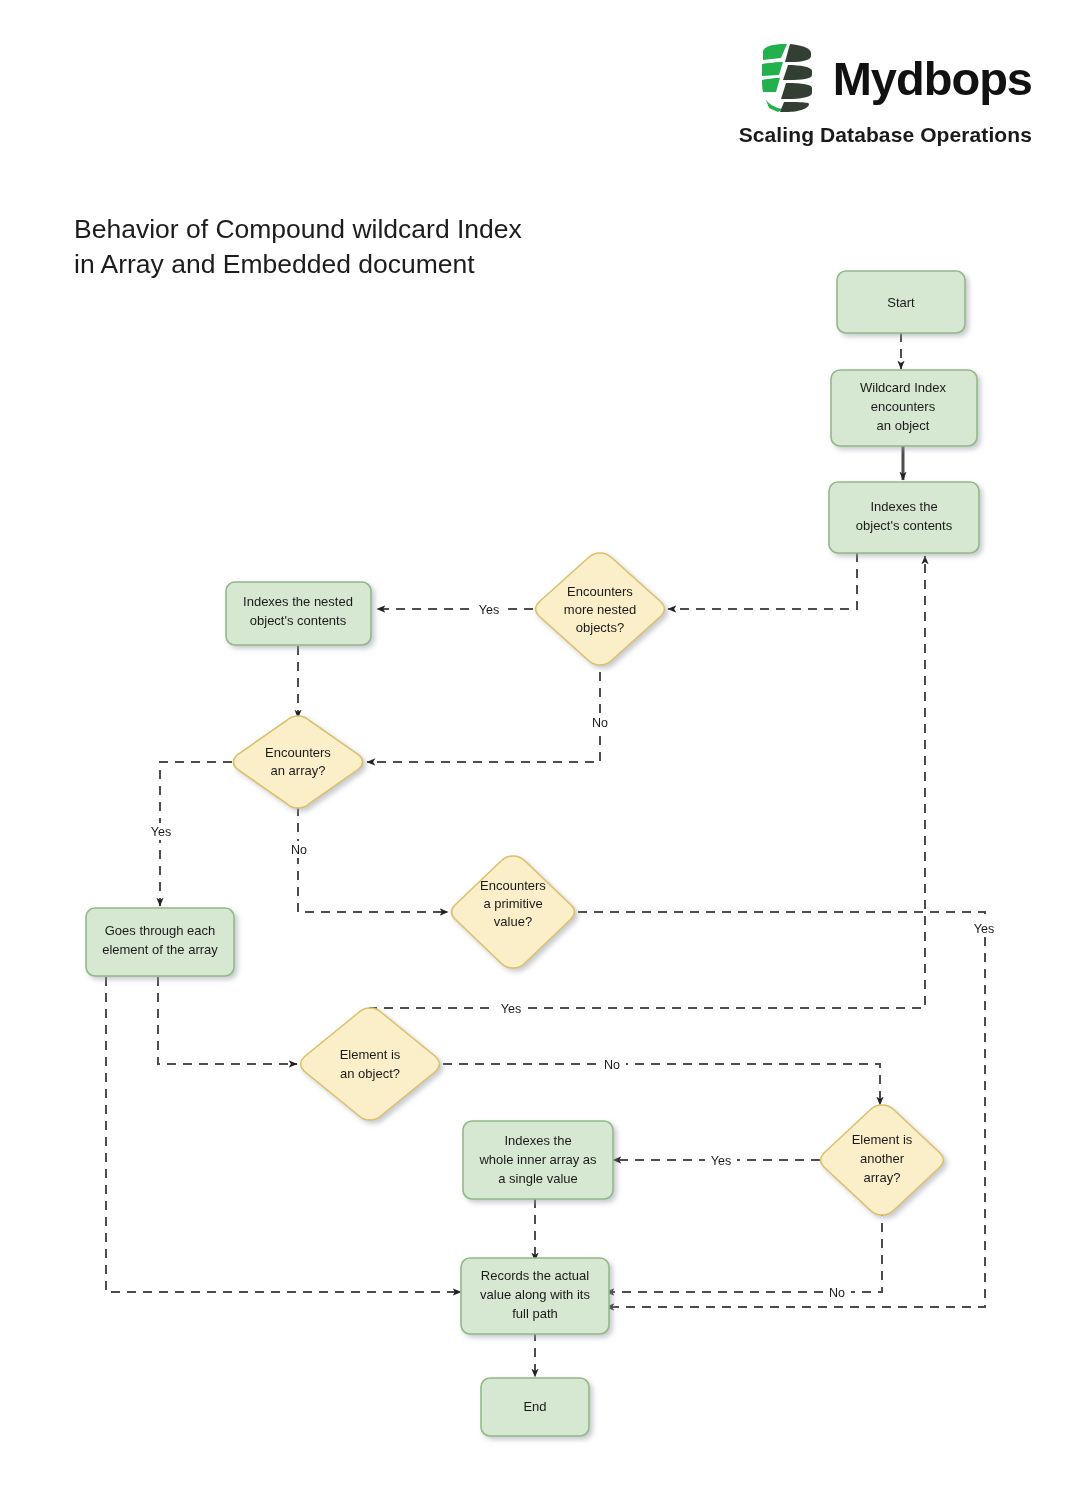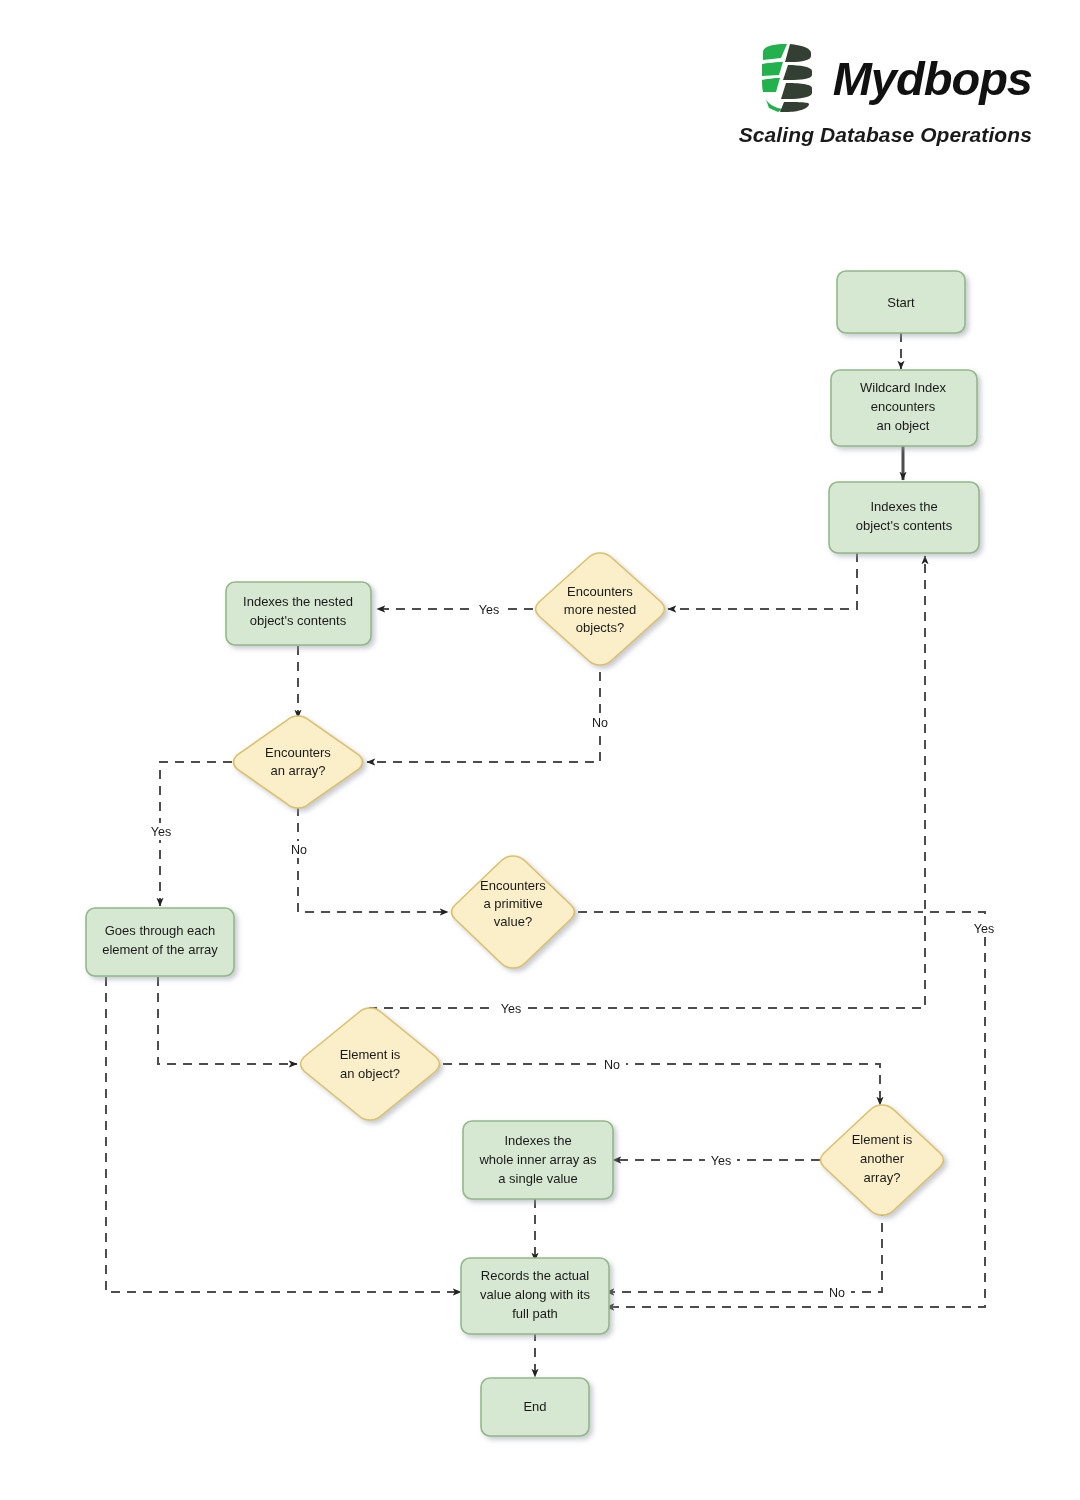--- a/index.html
+++ b/index.html
@@ -8,21 +8,21 @@
     background:#ffffff;
     font-family:"Liberation Sans","DejaVu Sans",sans-serif;
     overflow:hidden;
     position:relative;
   }
   #page{position:relative;width:1080px;height:1500px;}
 
   
   .logo-wrap{
     position:absolute;top:42px;right:48px;
-    display:flex;flex-direction:column;align-items:flex-end;font-style:italic;
+    display:flex;flex-direction:column;align-items:flex-end;
   }
   .logo-row{display:flex;align-items:center;gap:14px;}
   .logo-mark{width:62px;height:72px;display:block;}
   .logo-word{
     font-size:47px;font-weight:bold;letter-spacing:-1px;
     color:#111111;line-height:1;
     font-family:"Liberation Sans","DejaVu Sans",sans-serif;
   }
   .logo-tag{
     margin-top:9px;font-size:21px;font-weight:bold;color:#1a1a1a;
@@ -71,20 +71,22 @@
         <path d="M33,2 C44,3 54,6 54,11 L54,14 C54,18 45,20 34,20 L28,20 Z" fill="#343f34"></path>
         <path d="M31,23 C43,23 55,25 55,29 L55,33 C55,37 44,38 32,38 L26,38 Z" fill="#343f34"></path>
         <path d="M29,41 C41,41 55,42 55,46 L55,51 C55,55 43,57 31,57 L24,57 Z" fill="#343f34"></path>
         <path d="M27,60 C39,60 52,60 52,62 C52,67 40,70 30,70 L23,70 Z" fill="#343f34"></path>
       </svg>
       <div class="logo-word">Mydbops</div>
     </div>
     <div class="logo-tag">Scaling Database Operations</div>
   </div>
 
+  <div class="title">Behavior of Compound wildcard Index
+in Array and Embedded document</div>
 
   <svg id="flow" viewBox="0 0 1080 1500">
     <defs>
       <marker id="arw" markerWidth="10" markerHeight="10" refX="8.4" refY="4" orient="auto" markerUnits="userSpaceOnUse">
         <path d="M0,0.4 L9,4 L0,7.6 L2.3,4 Z" fill="#222"></path>
       </marker>
       <filter id="sh" x="-40%" y="-40%" width="200%" height="200%">
         <feDropShadow dx="3" dy="3" stdDeviation="2.4" flood-color="#9aa0aa" flood-opacity="0.55"></feDropShadow>
       </filter>
     </defs>

